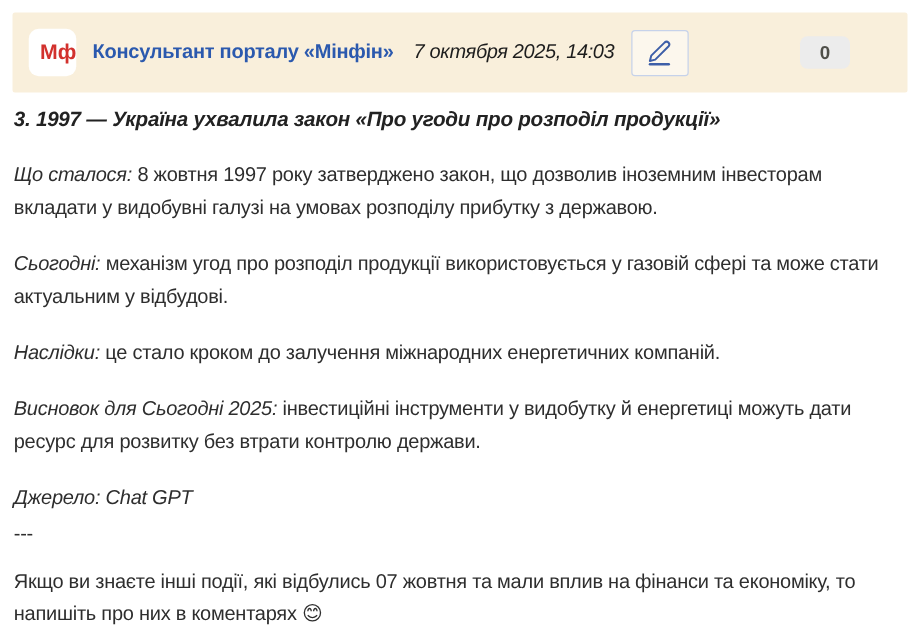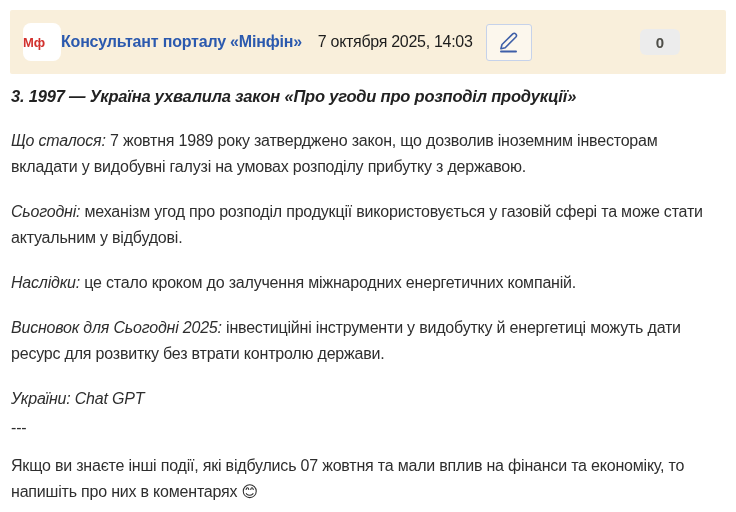--- a/index.html
+++ b/index.html
@@ -22,37 +22,39 @@
     background:var(--header-bg);
     border-radius:2px;
     display:flex;
     align-items:center;
     padding:0 0 0 13px;
   }
   .avatar{
     width:38px;height:38px;
     background:#ffffff;
     border-radius:8px;
-    display:flex;align-items:center;justify-content:flex-start;
-    font-weight:bold;font-size:13px;color:var(--brand-red);
+    display:flex;align-items:center;justify-content:flex-end;
+    font-weight:bold;font-size:17px;color:var(--brand-red);
     flex:0 0 auto;
   }
   .author{
+    margin-left:13px;
     color:var(--author-blue);
     font-weight:bold;
     font-size:16px;
     text-decoration:none;
     letter-spacing:-0.2px;
     cursor:pointer;
   }
   .date{
     margin-left:16px;
     color:#1d1d1d;
     font-size:16px;
     letter-spacing:-0.3px;
+    font-style:italic;
   }
   .edit-btn{
     margin-left:14px;
     width:46px;height:37px;
     background:rgba(255,255,255,0.5);
     border:1px solid var(--btn-border);
     border-radius:3px;
     display:flex;align-items:center;justify-content:center;
     cursor:pointer;
   }
@@ -101,25 +103,25 @@
       <line x1="4" y1="21.4" x2="19" y2="21.4" stroke-width="2"></line>
     </svg>
   </button>
   <div class="spacer"></div>
   <div class="count-badge">0</div>
 </div>
 
 <div class="post-body">
   <p class="post-title">3. 1997 — Україна ухвалила закон «Про угоди про розподіл продукції»</p>
 
-  <p><em>Що сталося:</em><span> 7 жовтня 1989 року затверджено закон, що дозволив іноземним інвесторам вкладати у видобувні галузі на умовах розподілу прибутку з державою.</span></p>
+  <p><em>Що сталося:</em><span> 8 жовтня 1997 року затверджено закон, що дозволив іноземним інвесторам вкладати у видобувні галузі на умовах розподілу прибутку з державою.</span></p>
 
   <p><em>Сьогодні:</em><span> механізм угод про розподіл продукції використовується у газовій сфері та може стати актуальним у відбудові.</span></p>
 
   <p><em>Наслідки:</em><span> це стало кроком до залучення міжнародних енергетичних компаній.</span></p>
 
   <p><em>Висновок для Сьогодні 2025:</em><span> інвестиційні інструменти у видобутку й енергетиці можуть дати ресурс для розвитку без втрати контролю держави.</span></p>
 
-  <p class="source-line">України: Chat GPT</p>
+  <p class="source-line">Джерело: Chat GPT</p>
   <p class="divider-line">---</p>
   <p class="footer-note">Якщо ви знаєте інші події, які відбулись 07 жовтня та мали вплив на фінанси та економіку, то напишіть про них в коментарях 😊</p>
 
 </div>
 
 </body></html>

